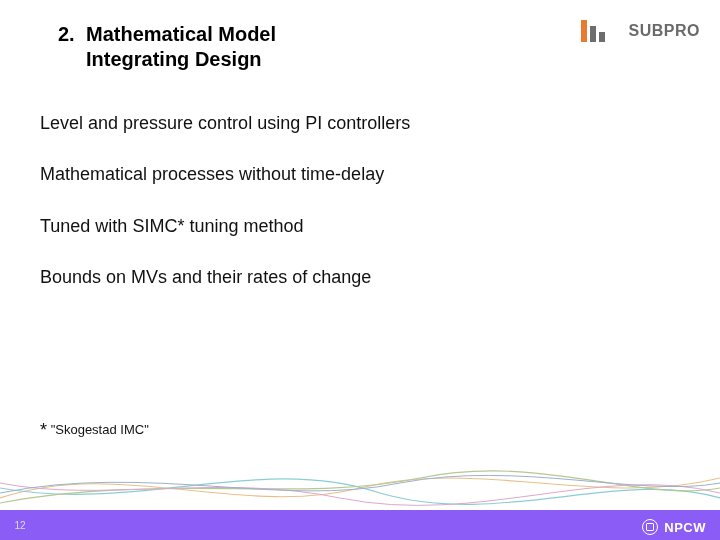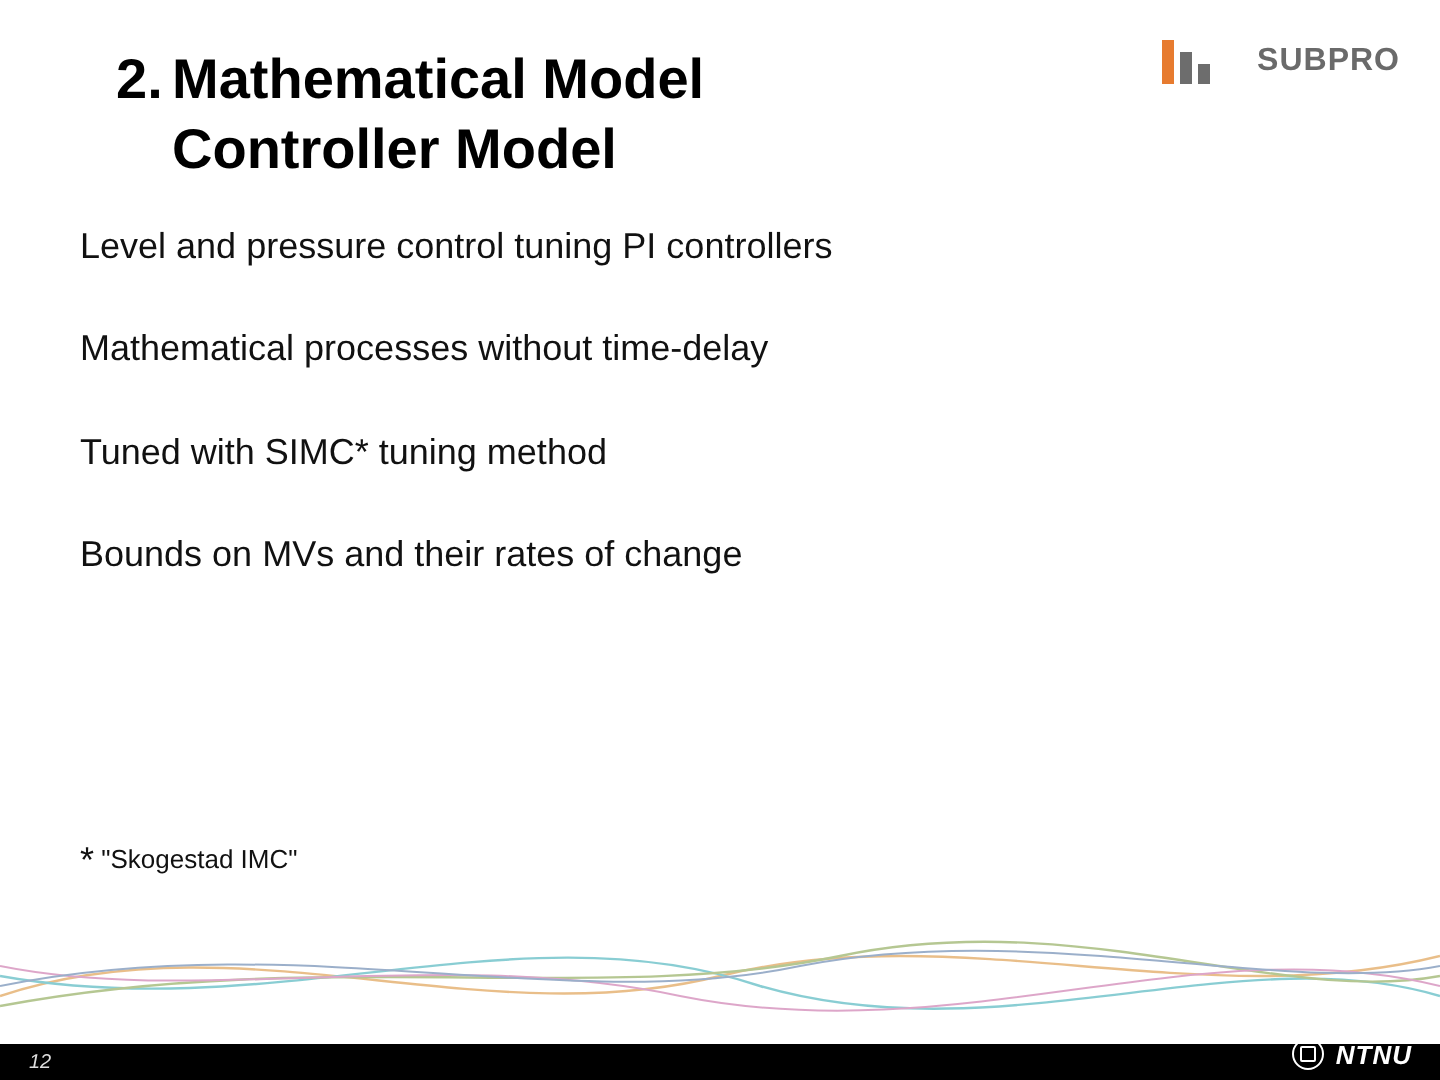--- a/index.html
+++ b/index.html
@@ -1,32 +1,32 @@
 <!DOCTYPE html>
 <html><head>
 <meta charset="utf-8">
 <style>
   * { margin: 0; padding: 0; box-sizing: border-box; }
   html, body { width: 720px; height: 540px; font-family: Arial, Helvetica, sans-serif; background: #fff; overflow: hidden; }
   .slide { position: relative; width: 720px; height: 540px; }
-  .title { position: absolute; left: 58px; top: 22px; font-size: 28px; font-weight: bold; color: #000; line-height: 1.25; }
+  .title { position: absolute; left: 58px; top: 22px; font-size: 20px; font-weight: bold; color: #000; line-height: 1.25; }
   .title .num { display: inline-block; width: 28px; }
   .title .line2 { padding-left: 28px; display: block; }
   .body { position: absolute; left: 40px; top: 112px; font-size: 18px; color: #111; line-height: 1.3; }
   .body p { margin-bottom: 28px; }
   .footnote { position: absolute; left: 40px; top: 420px; font-size: 13px; color: #111; }
   .footnote .star { font-size: 18px; vertical-align: -2px; }
   .subpro { position: absolute; right: 20px; top: 20px; display: flex; align-items: center; gap: 20px; text-align: center; }
   .subpro-logo { width: 28px; height: 22px; position: relative; }
   .subpro-logo .bar1 { position: absolute; left: 0; top: 0; width: 6px; height: 22px; background: #e77b2f; }
   .subpro-logo .bar2 { position: absolute; left: 9px; top: 6px; width: 6px; height: 16px; background: #6d6d6d; }
   .subpro-logo .bar3 { position: absolute; left: 18px; top: 12px; width: 6px; height: 10px; background: #6d6d6d; }
   .subpro-text { font-size: 16px; font-weight: bold; color: #6a6a6a; letter-spacing: 0.5px; }
   .waves { position: absolute; left: 0; right: 0; bottom: 22px; height: 70px; opacity: 0.55; }
-  .footer { position: absolute; left: 0; right: 0; bottom: 0; height: 18px; background: #000000; display: flex; align-items: center; color: #fff; font-style: italic; }
+  .footer { position: absolute; left: 0; right: 0; bottom: 0; height: 30px; background: #8b5cf6; display: flex; align-items: center; color: #fff; }
   .pgnum { font-size: 10px; width: 40px; text-align: center; color: #ddd; }
   .ftext { font-size: 14px; font-weight: 600; letter-spacing: 0.2px; }
   .ntnu { position: absolute; right: 14px; bottom: 5px; display: flex; align-items: center; gap: 6px; color: #fff; }
   .ntnu-mark { width: 16px; height: 16px; border: 1.5px solid #fff; border-radius: 50%; position: relative; }
   .ntnu-mark::before { content: ""; position: absolute; left: 3px; top: 3px; width: 6px; height: 6px; border: 1.5px solid #fff; border-radius: 1px; }
   .ntnu-text { font-size: 13px; font-weight: bold; letter-spacing: 0.5px; }
 </style>
 </head>
 <body>
 
@@ -36,25 +36,25 @@
     <div class="subpro-logo">
       <div class="bar1"></div>
         <div class="bar2"></div>
         <div class="bar3"></div>
     </div>
     <div class="subpro-text">SUBPRO</div>
   </div>
 
   <div class="title">
     <span class="num">2.</span><span>Mathematical Model</span>
-    <span class="line2">Controller Model</span>
+    <span class="line2">Integrating Design</span>
   </div>
 
   <div class="body">
-    <p>Level and pressure control tuning PI controllers</p>
+    <p>Level and pressure control using PI controllers</p>
     <p>Mathematical processes without time-delay</p>
     <p>Tuned with SIMC* tuning method</p>
     <p>Bounds on MVs and their rates of change</p>
   </div>
 
   <div class="footnote">
     <span class="star">*</span>
     <span>"Skogestad IMC"</span>
   </div>
 
@@ -63,17 +63,17 @@
     <path d="M0,40 C140,65 260,5 380,45 C500,80 620,20 720,50" stroke="#2aa6b0" stroke-width="1.2" fill="none"></path>
     <path d="M0,55 C160,25 300,55 420,30 C540,5 640,55 720,40" stroke="#7a9a3a" stroke-width="1.2" fill="none"></path>
     <path d="M0,35 C100,55 220,25 340,50 C480,78 600,15 720,45" stroke="#c25f9e" stroke-width="1" fill="none"></path>
     <path d="M0,45 C150,15 280,60 400,35 C520,12 640,50 720,35" stroke="#4a6fa0" stroke-width="1" fill="none"></path>
   </svg>
 
   <div class="footer">
     <div class="pgnum">12</div>
     <div class="ntnu">
       <div class="ntnu-mark"></div>
-      <div class="ntnu-text">NTNU</div>
+      <div class="ntnu-text">NPCW</div>
     </div>
   </div>
 
 </div>
 
 </body></html>

